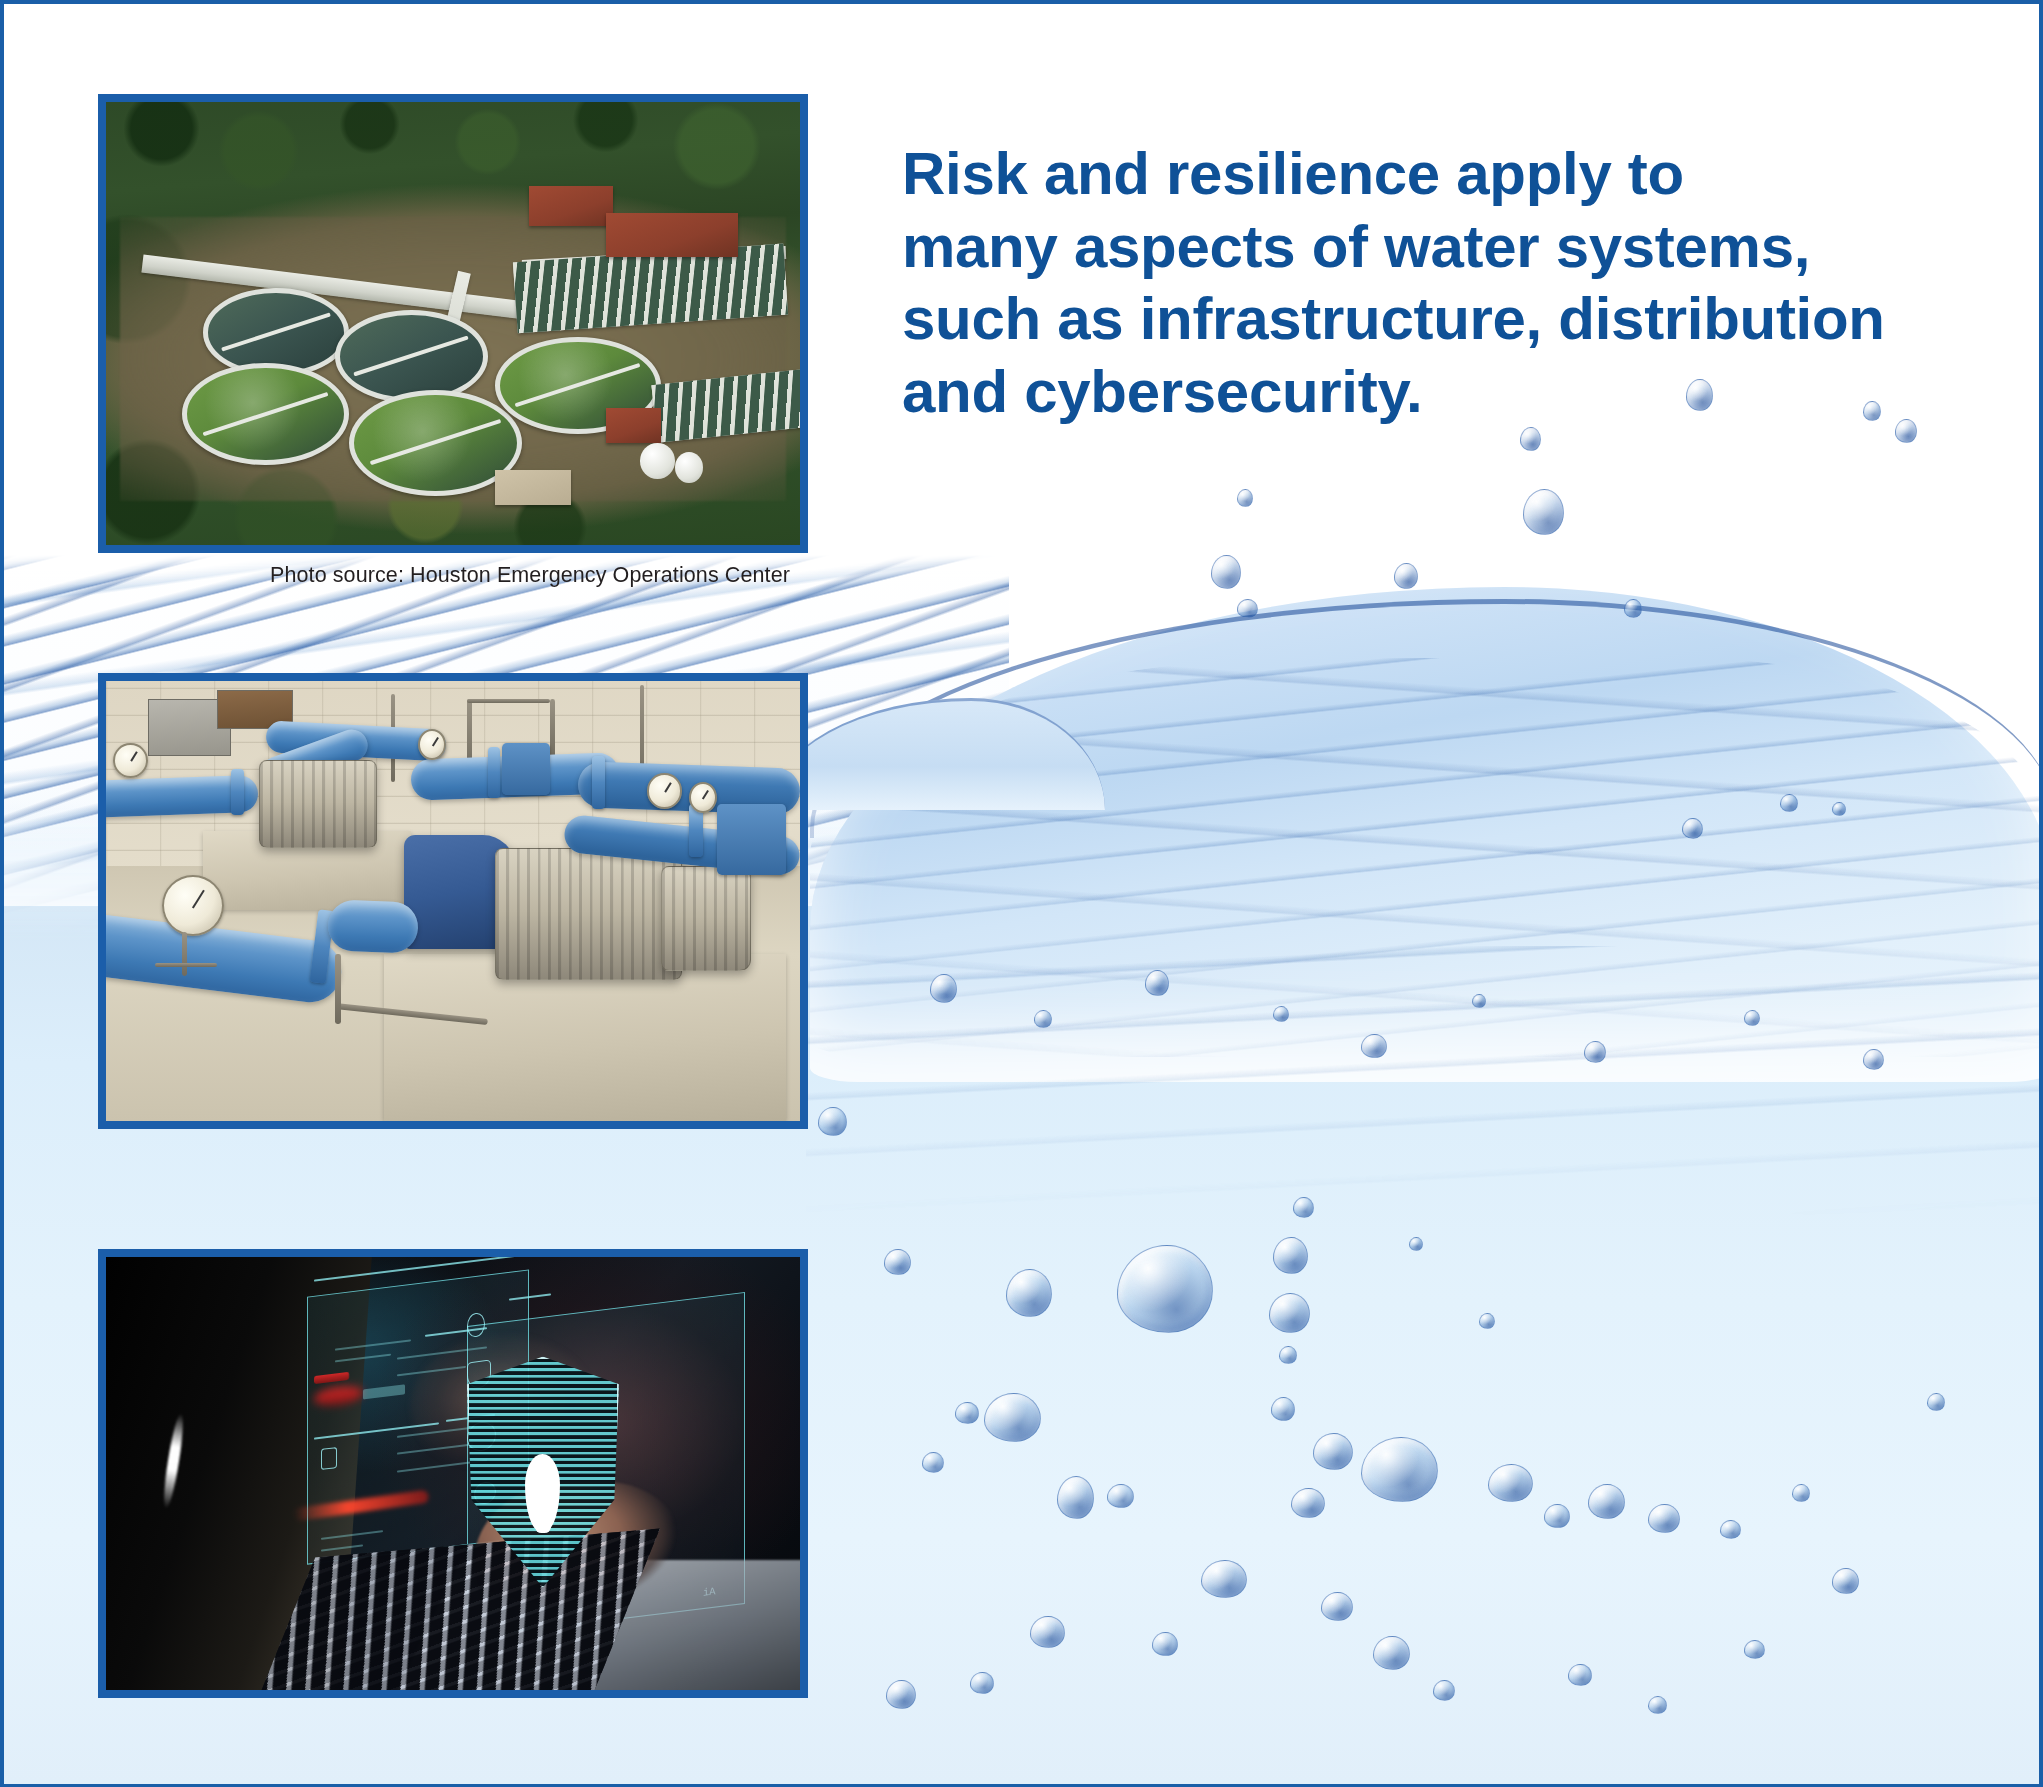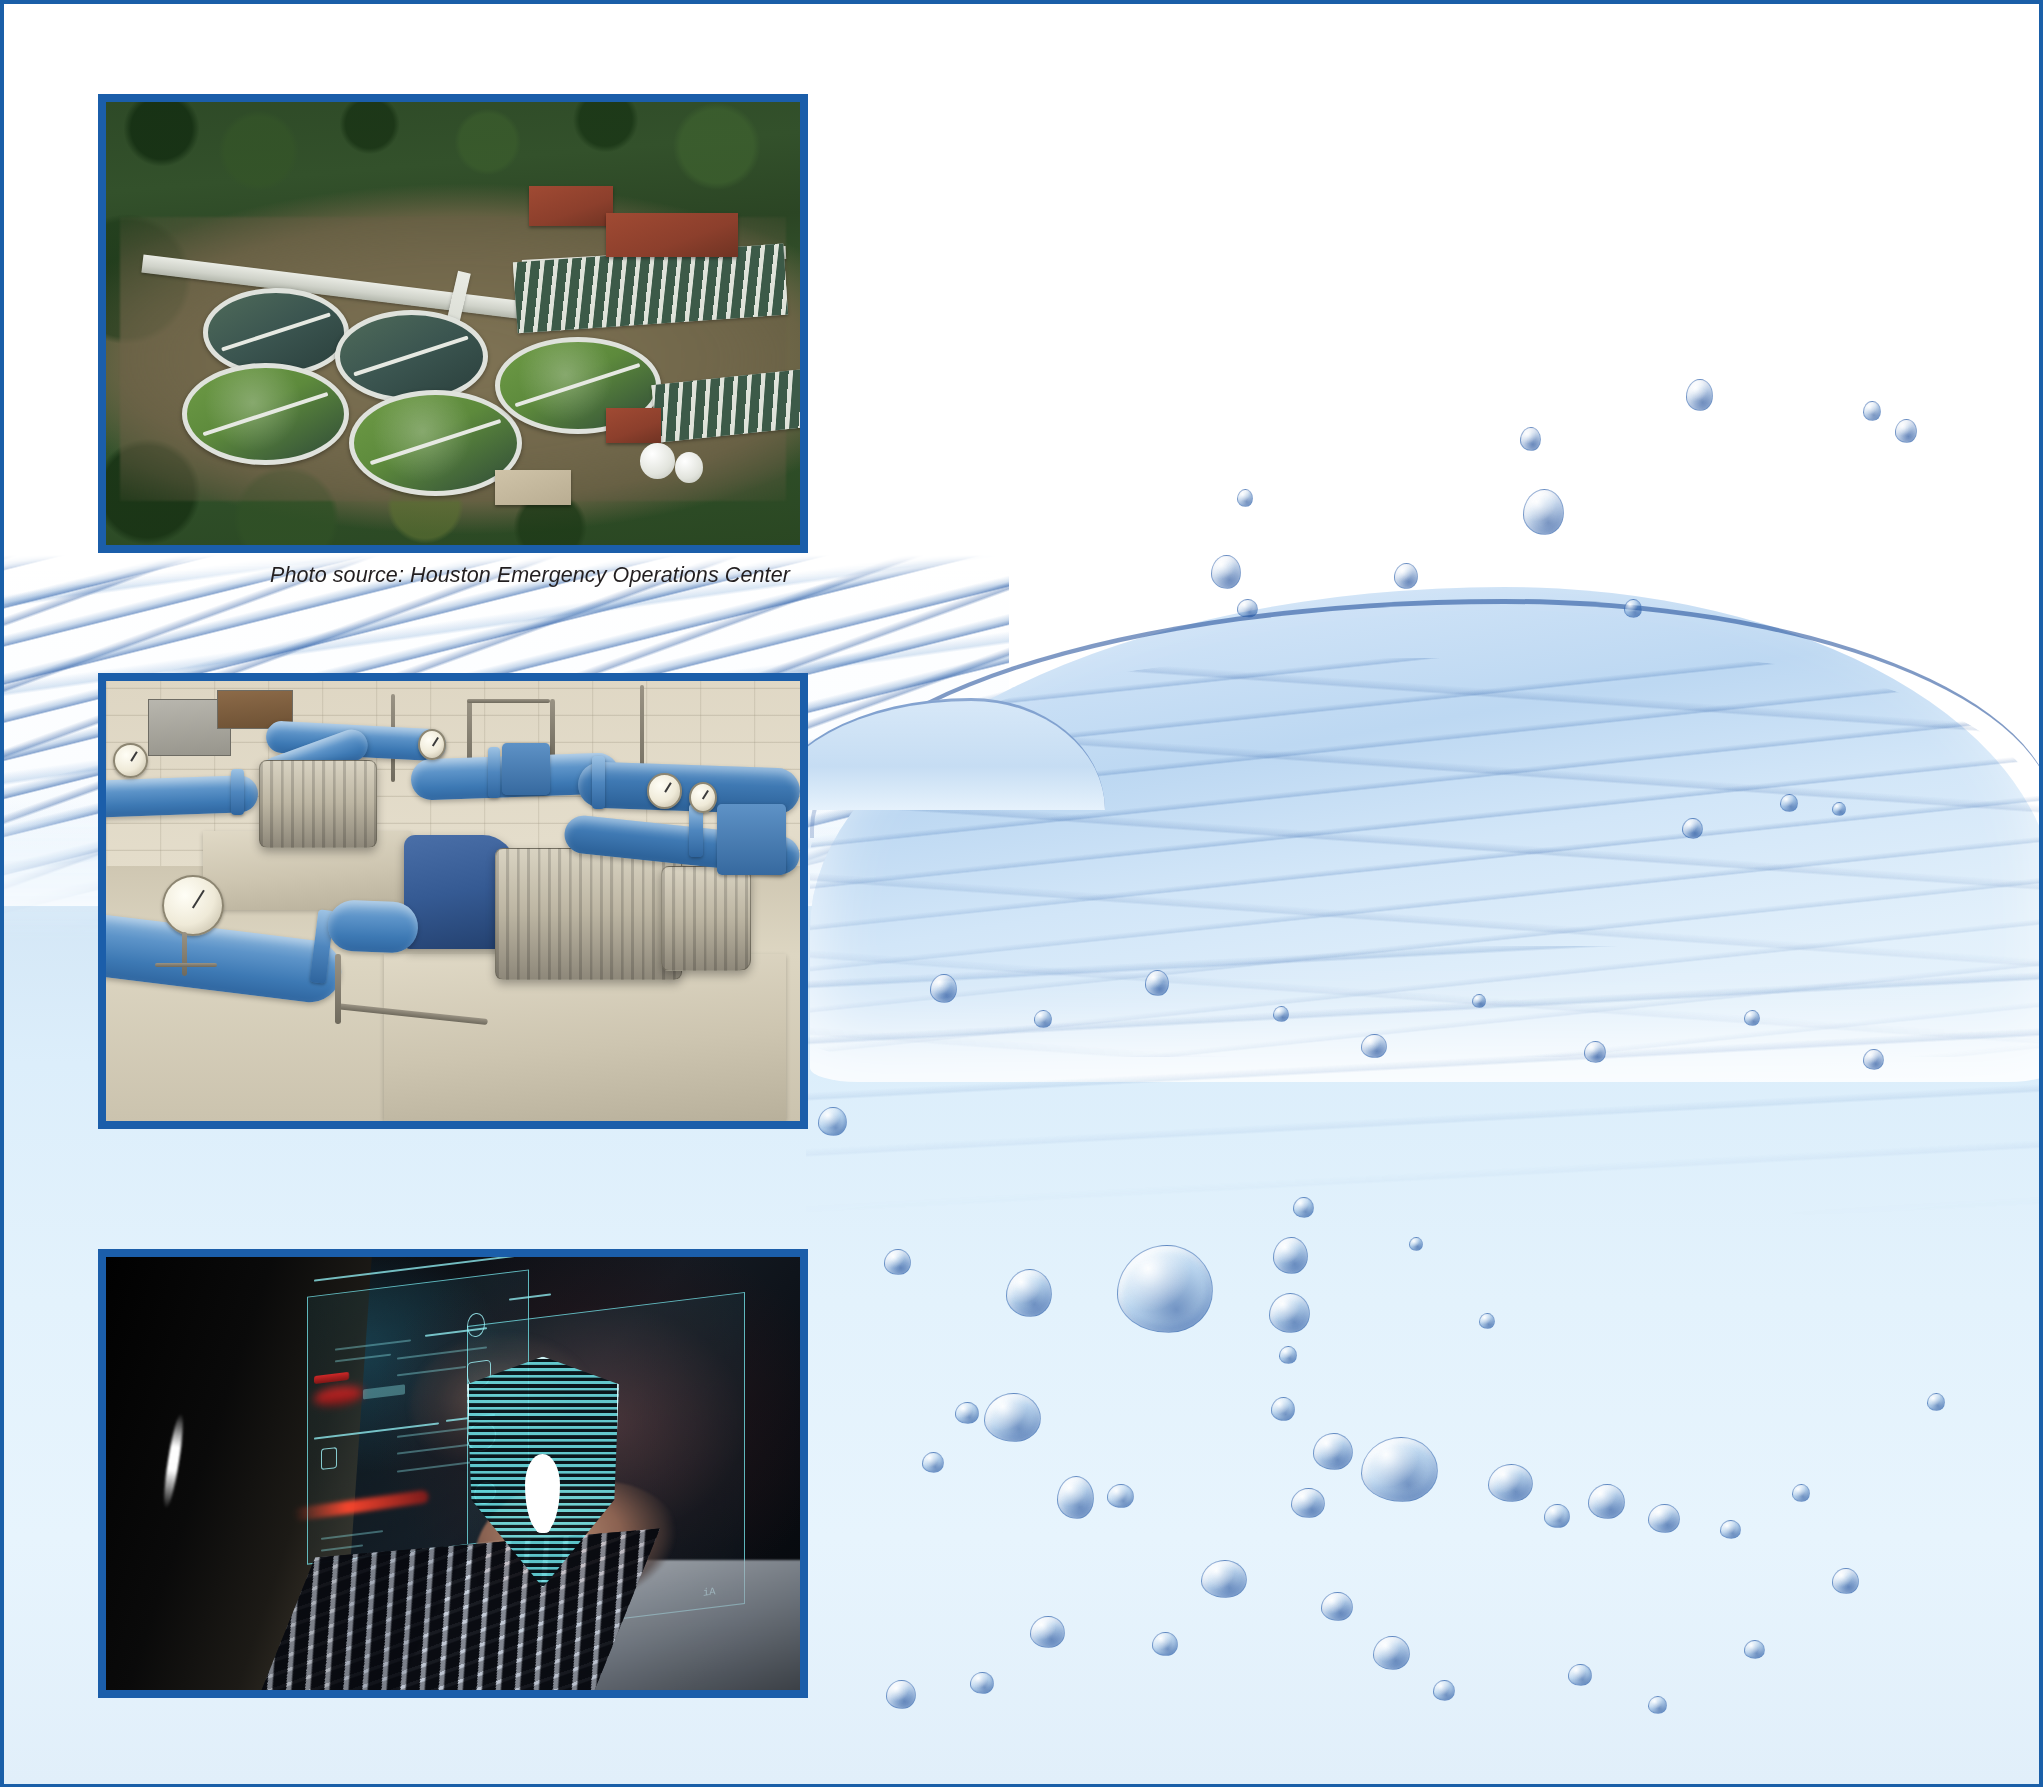--- a/index.html
+++ b/index.html
@@ -212,21 +212,20 @@
 
   .caption {
     position: absolute;
     left: 266px;
     top: 559px;
     font-size: 21.5px;
     color: #231f20;
     letter-spacing: 0.1px;
     z-index: 7;
     white-space: nowrap;
-    font-style: italic;
   }
 
   
   #photo-1 { left: 94px; top: 90px; width: 710px; height: 459px; }
   .p1-bg {
     position: absolute; inset: 0;
     background:
       radial-gradient(ellipse 70% 45% at 52% 58%, #8d8163 0%, #7d7354 42%, #6a6345 70%, rgba(0,0,0,0) 88%),
       linear-gradient(175deg, #2e4a27 0%, #33512b 18%, #2b4524 34%, #3a5a30 55%, #30502a 74%, #2a4722 100%);
   }
@@ -561,20 +560,24 @@
     <div class="drop xs" style="left:1788px; top:1480px; width:17.6px; height:17.6px;"></div>
     <div class="drop sm" style="left:1828px; top:1564px; width:27px; height:25.5px;"></div>
     <div class="drop xs" style="left:1740px; top:1636px; width:21px; height:19px;"></div>
     <div class="drop xs" style="left:1564px; top:1660px; width:24px; height:22.3px;"></div>
     <div class="drop xs" style="left:1644px; top:1692px; width:19px; height:17.6px;"></div>
     <div class="drop xs" style="left:1923px; top:1389px; width:17.6px; height:17.6px;"></div>
     <div class="drop xs" style="left:1475px; top:1309px; width:16px; height:16px;"></div>
     <div class="drop xs" style="left:1405px; top:1233px; width:14.4px; height:14.4px;"></div>
   </div>
 
+  <div class="headline">Risk and resilience apply to
+many aspects of water systems,
+such as infrastructure, distribution
+and cybersecurity.</div>
 
   <div class="photo" id="photo-1">
     <div class="photo-inner">
       <div class="p1-bg"></div>
       <div class="p1-trees"></div>
       <div class="p1-flood"></div>
 
       <div class="walkway" style="left:5%; top:40%; width:58%; height:17.6px; transform:rotate(7deg);"></div>
       <div class="walkway" style="left:48%; top:38%; width:12.8px; height:38%; transform:rotate(13deg);"></div>
       <div class="walkway" style="left:60%; top:34%; width:38%; height:12.8px; transform:rotate(-3deg);"></div>

